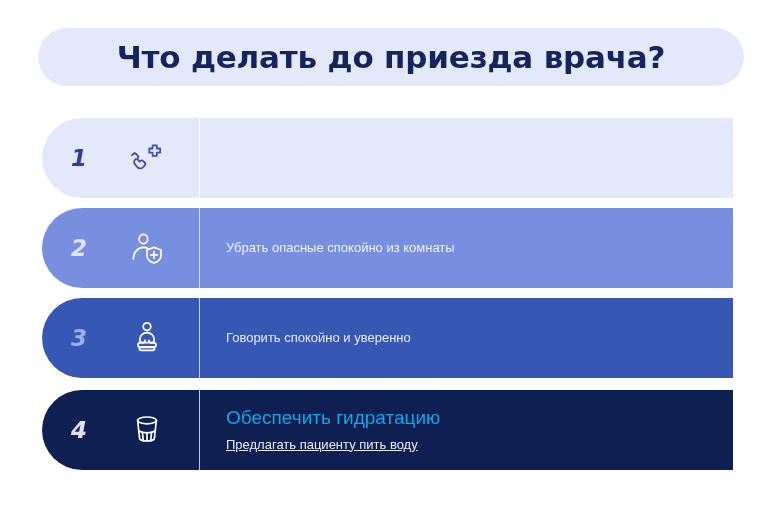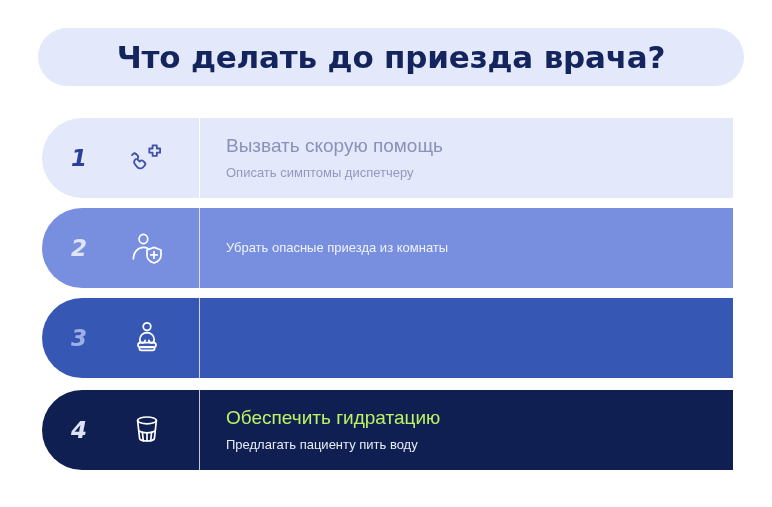--- a/index.html
+++ b/index.html
@@ -119,22 +119,22 @@
     font-weight: normal;
     line-height: 1.1;
     white-space: nowrap;
   }
   .row-1 .row-title { color: #8b91b8; }
   .row-1 .row-sub   { color: #9398bd; }
   .row-2 .row-title { color: #ffffff; }
   .row-2 .row-sub   { color: #f0f2fe; }
   .row-3 .row-title { color: #ffffff; }
   .row-3 .row-sub   { color: #e9edfb; }
-  .row-4 .row-title { color: #bef264; }
-  .row-4 .row-sub   { color: #e9ecf7; }
+  .row-4 .row-title { color: #0ea5e9; }
+  .row-4 .row-sub   { color: #e9ecf7; text-decoration: underline; }
 </style>
 </head>
 <body>
 
 <div id="canvas">
 
   <div class="title-pill">
     <div class="title-text">Что делать до приезда врача?</div>
   </div>
 
@@ -142,60 +142,57 @@
     <div class="row-lead">
       <div class="row-number">1</div>
       <div class="row-icon">
         <svg width="40" height="40" viewBox="0 0 40 40" fill="none" stroke="#3f51a8" stroke-width="1.8" stroke-linecap="round" stroke-linejoin="round">
           <path d="M8.6 21.2c-1.6 1.6-1.8 3.9-0.4 5.5l2.1 2.4c1.5 1.7 4.1 1.8 5.7 0.2l1.6-1.6c0.9-0.9 0.9-2.3 0-3.2l-1.3-1.3c-0.9-0.9-2.3-0.9-3.2 0l-0.4 0.4-2.6-2.6 0.4-0.4c0.9-0.9 0.9-2.3 0-3.2l-1.3-1.3"></path>
           <path d="M9.2 16.1c-0.9-0.9-2.3-0.9-3.2 0l-1.0 1.0"></path>
           <path d="M25.6 7.3h4.2v3.2h3.3v4.2h-3.3v3.2h-4.2v-3.2h-3.3v-4.2h3.3z"></path>
         </svg>
       </div>
       <div class="row-divider"></div>
-    </div>
-    <div class="row-body">
-      <div class="row-title">Вызвать скорую помощь</div>
-      <div class="row-sub">Описать симптомы диспетчеру</div>
     </div>
   </div>
 
   <div class="row row-2">
     <div class="row-lead">
       <div class="row-number">2</div>
       <div class="row-icon">
         <svg width="40" height="40" viewBox="0 0 40 40" fill="none" stroke="#ffffff" stroke-width="1.7" stroke-linecap="round" stroke-linejoin="round">
           <path d="M16.4 6.4c2.5 0 4.3 2 4.3 4.5 0 2.6-1.9 4.7-4.3 4.7s-4.3-2.1-4.3-4.7c0-2.5 1.8-4.5 4.3-4.5z"></path>
           <path d="M6.4 30.8c0-6.4 4.5-11.5 10-11.5 1.6 0 3.1 0.4 4.5 1.2"></path>
           <path d="M27.0 19.4l7.0 2.6v5.2c0 3.6-2.7 6.4-7.0 7.8-4.3-1.4-7.0-4.2-7.0-7.8v-5.2z"></path>
           <path d="M27.0 23.6v6.6M23.8 26.9h6.4"></path>
         </svg>
       </div>
       <div class="row-divider"></div>
     </div>
     <div class="row-body">
-      <div class="row-sub">Убрать опасные приезда из комнаты</div>
+      <div class="row-sub">Убрать опасные спокойно из комнаты</div>
     </div>
   </div>
 
   <div class="row row-3">
     <div class="row-lead">
       <div class="row-number">3</div>
       <div class="row-icon">
         <svg width="40" height="40" viewBox="0 0 40 40" fill="none" stroke="#ffffff" stroke-width="1.7" stroke-linecap="round" stroke-linejoin="round">
           <circle cx="20" cy="8.6" r="3.8"></circle>
           <path d="M20 14.6c-4.0 0-7.2 3.0-7.2 6.8 0 2.0 1.0 3.5 2.7 3.5 1.5 0 2.6-1.1 2.6-2.6"></path>
           <path d="M20 14.6c4.0 0 7.2 3.0 7.2 6.8 0 2.0-1.0 3.5-2.7 3.5-1.5 0-2.6-1.1-2.6-2.6"></path>
           <path d="M11.0 27.0c0-1.4 1.2-2.4 2.7-2.4h12.6c1.5 0 2.7 1.0 2.7 2.4 0 1.4-1.2 2.4-2.7 2.4H13.7c-1.5 0-2.7-1.0-2.7-2.4z"></path>
           <path d="M12.4 30.6c0-1.0 0.9-1.8 2.0-1.8h11.2c1.1 0 2.0 0.8 2.0 1.8 0 1.0-0.9 1.8-2.0 1.8H14.4c-1.1 0-2.0-0.8-2.0-1.8z"></path>
         </svg>
       </div>
       <div class="row-divider"></div>
     </div>
     <div class="row-body">
+      <div class="row-sub">Говорить спокойно и уверенно</div>
     </div>
   </div>
 
   <div class="row row-4">
     <div class="row-lead">
       <div class="row-number">4</div>
       <div class="row-icon">
         <svg width="40" height="40" viewBox="0 0 40 40" fill="none" stroke="#ffffff" stroke-width="1.7" stroke-linecap="round" stroke-linejoin="round">
           <ellipse cx="20" cy="10.4" rx="9.4" ry="3.4"></ellipse>
           <path d="M10.6 10.4l2.0 18.0c0.1 1.4 3.3 2.6 7.4 2.6s7.3-1.2 7.4-2.6l2.0-18.0"></path>

